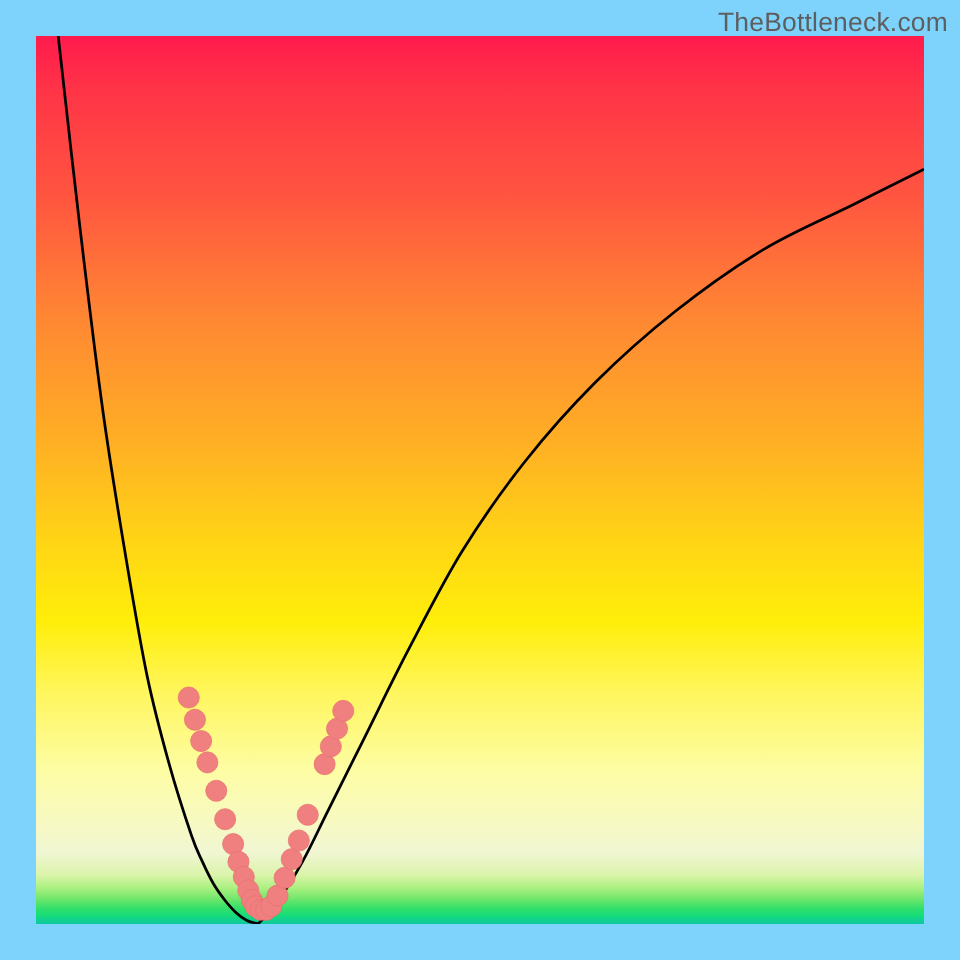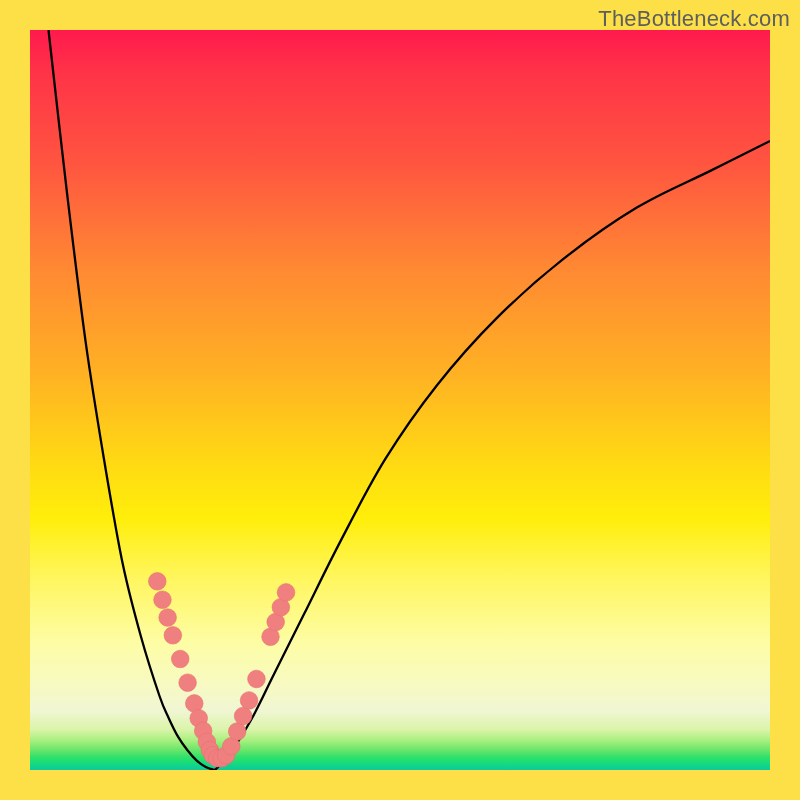--- a/index.html
+++ b/index.html
@@ -10,21 +10,21 @@
     overflow: hidden;
     background: #000;
     font-family: Arial, sans-serif;
   }
   .frame {
     position: absolute;
     top: 0;
     left: 0;
     width: 800px;
     height: 800px;
-    background: #fde047;
+    background: #7dd3fc;
   }
   .plot {
     position: absolute;
     left: 30px;
     top: 30px;
     width: 740px;
     height: 740px;
     background: linear-gradient(to bottom,
       #ff1a4d 0%,
       #ff3447 6%,

